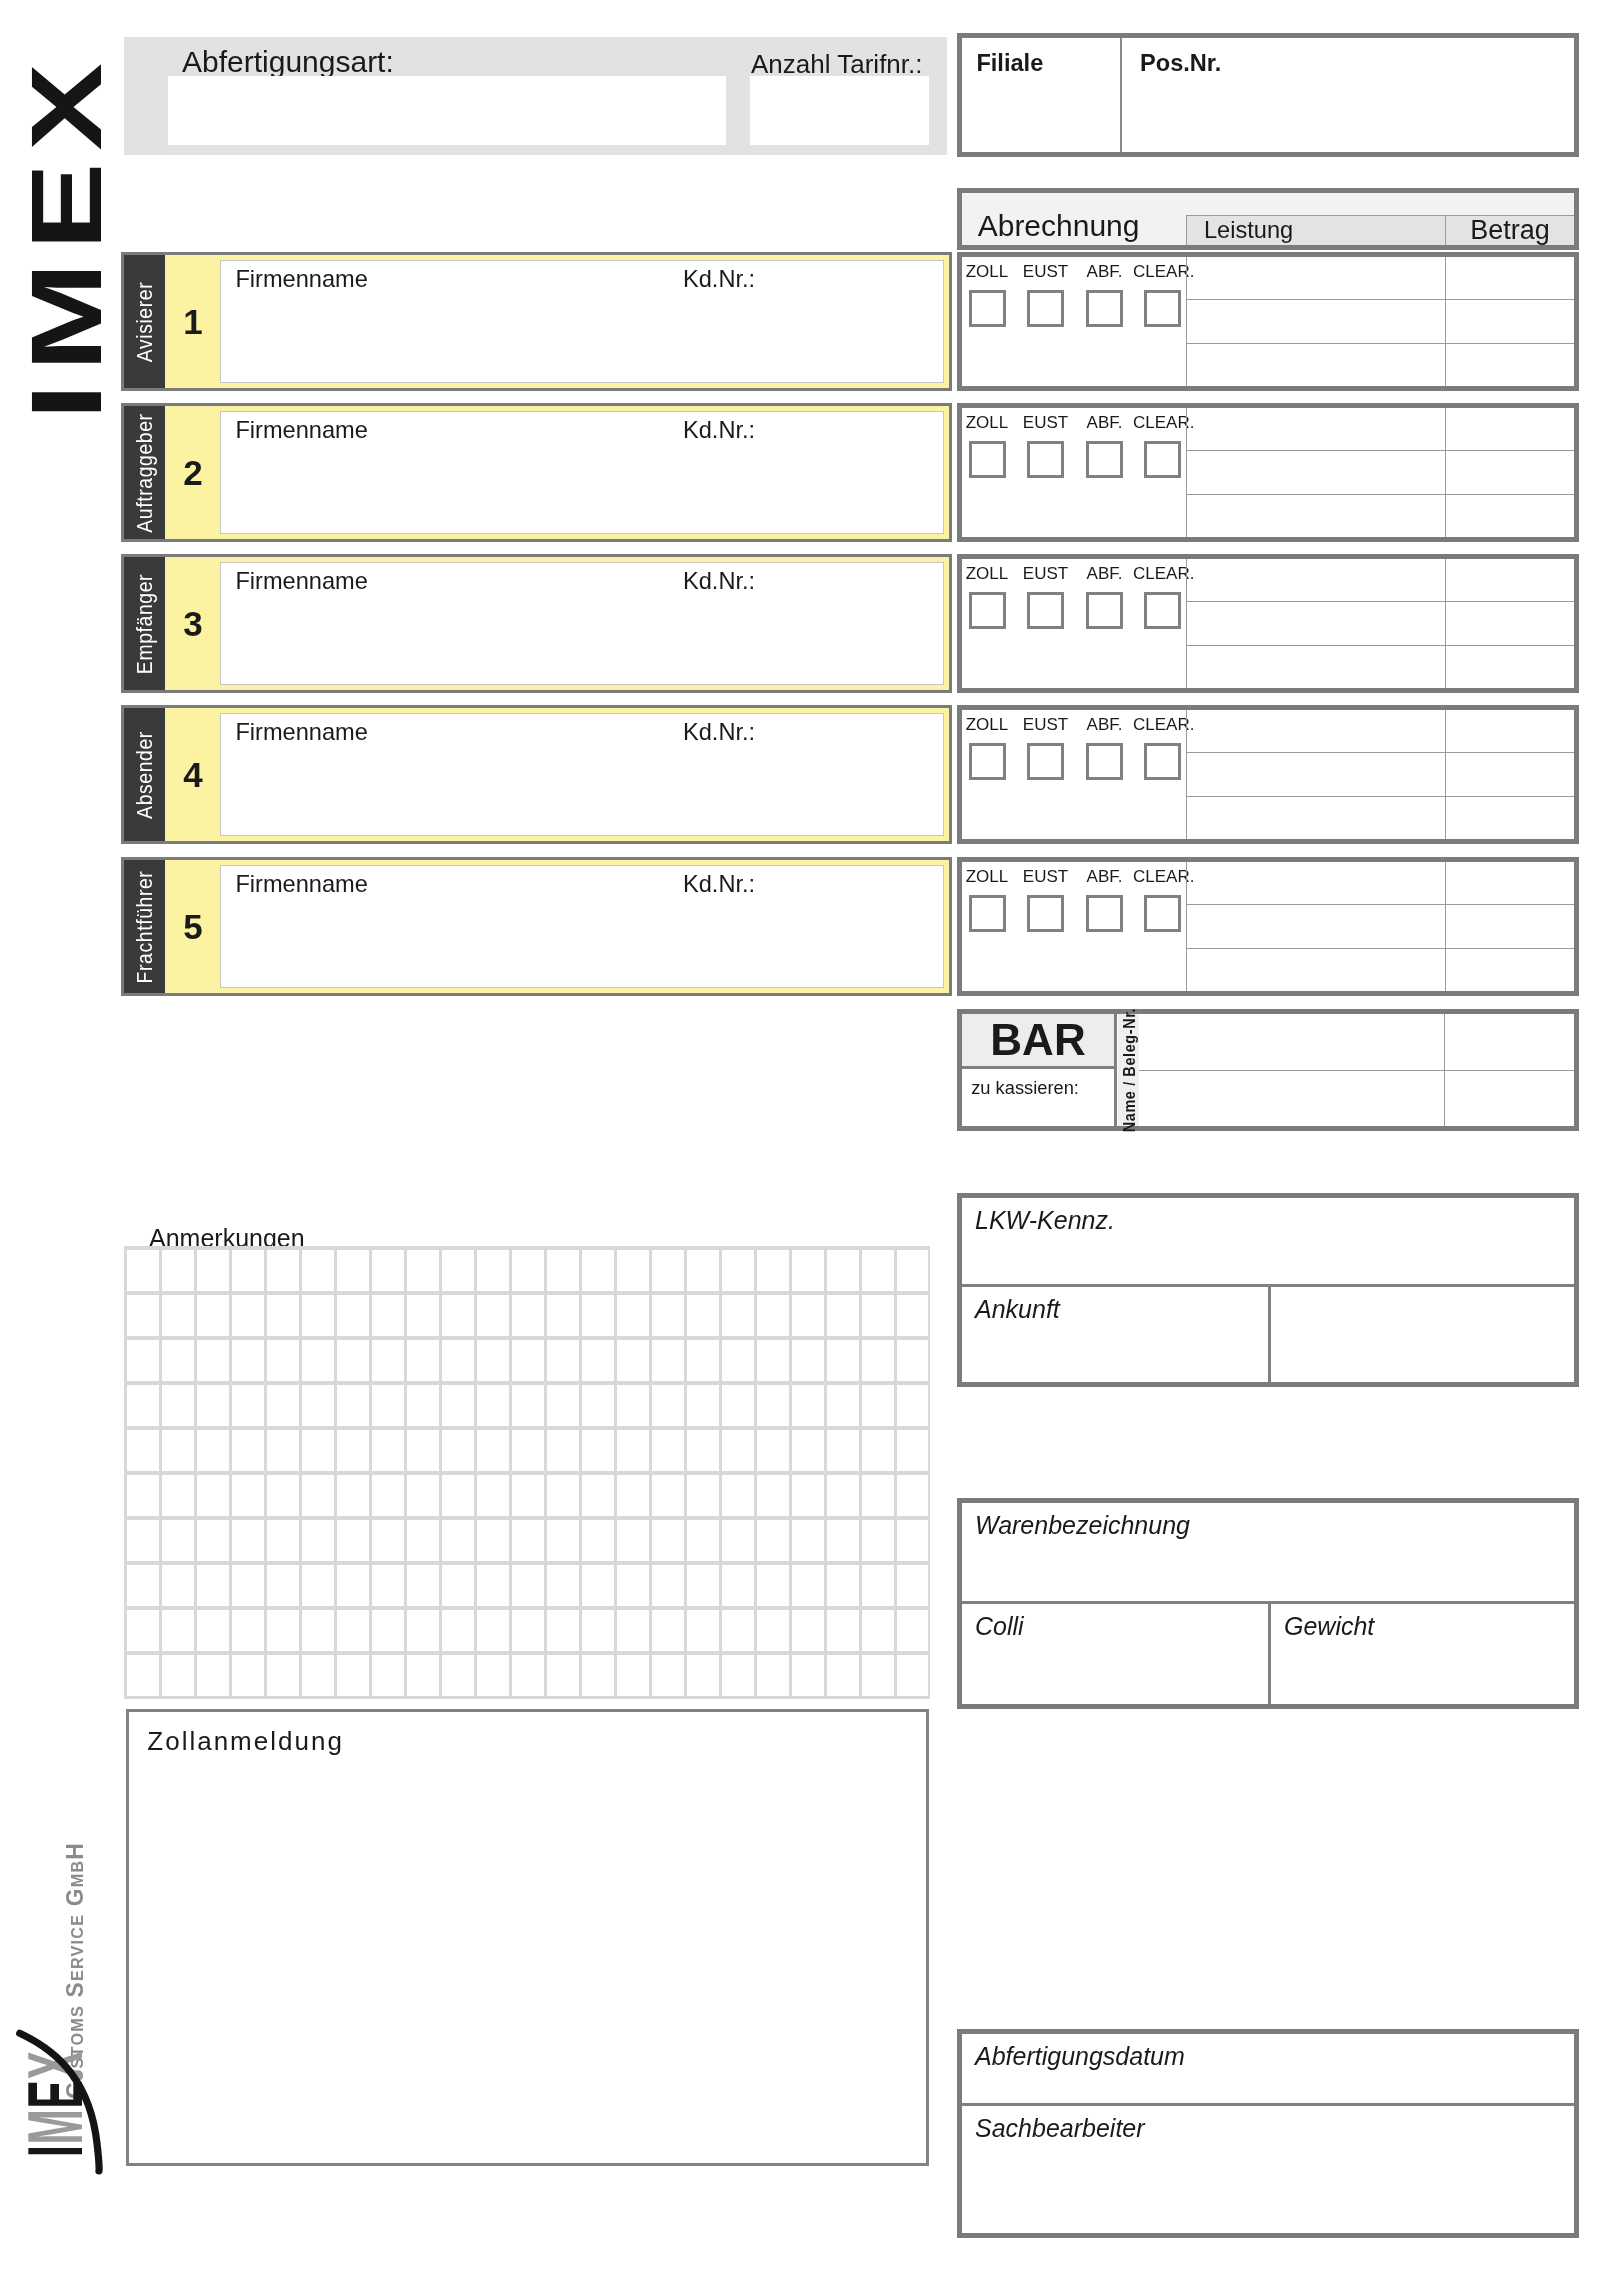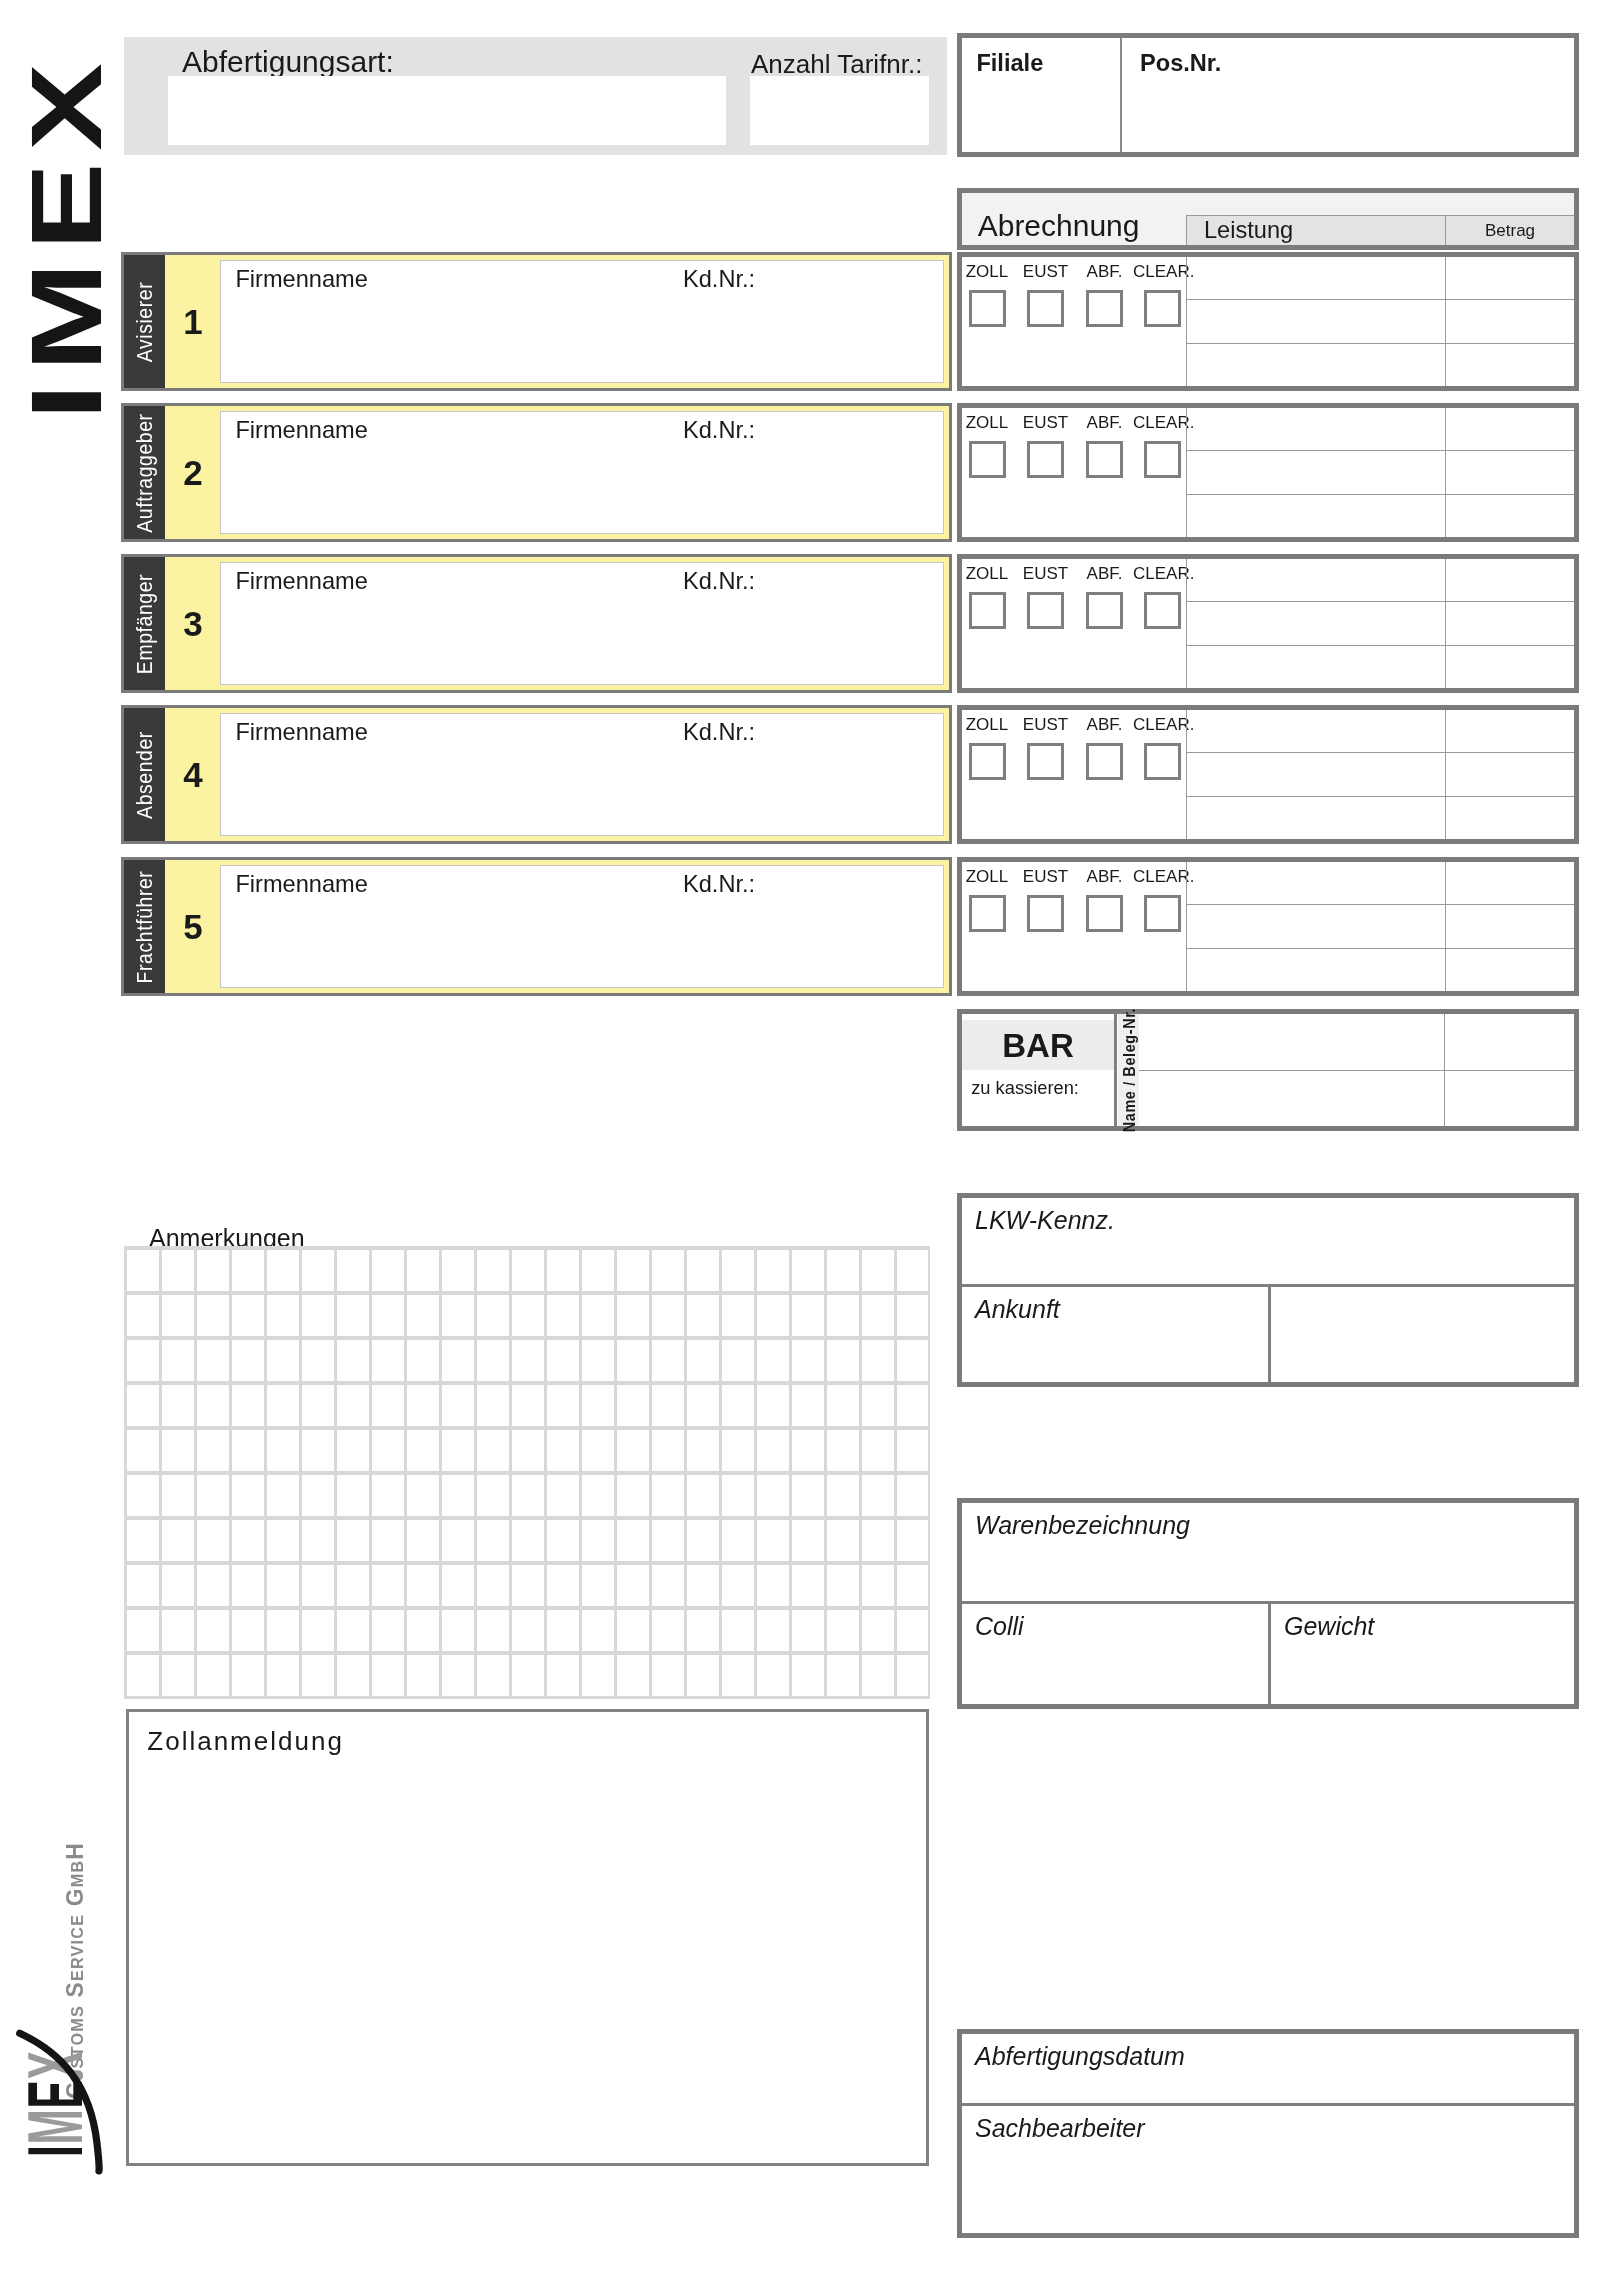--- a/index.html
+++ b/index.html
@@ -28,21 +28,21 @@
   .filiale{left:957px;top:33px;width:622px;height:124px;border:5.9px solid #7b7b7b;background:#fff;box-sizing:border-box;}
   .filiale-div{left:158px;top:0;bottom:0;width:2px;background:#8a8a8a;}
   .cell-lbl{font-size:23.6px;font-weight:bold;}
 
   
   .abr{left:957px;top:188px;width:622px;height:62px;border:5.2px solid #7b7b7b;background:#f2f2f2;box-sizing:border-box;}
   .abr-title{left:15.7px;top:15.7px;font-size:30px;}
   .abr-strip{position:absolute;left:224px;top:22px;right:0;bottom:0;background:#e3e3e3;
              border-left:1.3px solid #9a9a9a;border-top:1.3px solid #9a9a9a;display:flex;}
   .abr-strip .c1{width:258px;display:flex;align-items:center;padding-left:17px;box-sizing:border-box;font-size:23.6px;}
-  .abr-strip .c2{flex:1;border-left:1.3px solid #9a9a9a;display:flex;align-items:center;justify-content:center;font-size:17px;}
+  .abr-strip .c2{flex:1;border-left:1.3px solid #9a9a9a;display:flex;align-items:center;justify-content:center;font-size:27px;}
 
   
   .prow{left:121px;width:831px;height:139px;border:3.9px solid #7b7b7b;background:#fbf2a2;box-sizing:border-box;}
   .role-strip{position:absolute;left:0;top:0;bottom:0;width:41px;background:#3a3a3a;}
   .role-strip span{color:#fff;font-size:22px;letter-spacing:0.7px;}
   .pnum{position:absolute;left:41px;top:0;bottom:0;width:56px;display:flex;align-items:center;justify-content:center;
         font-size:35px;font-weight:700;}
   .firmbox{position:absolute;left:96px;top:5.2px;right:5.2px;bottom:5.2px;background:#fff;border:1.3px solid #c6c6c6;box-sizing:border-box;}
   .firm-lbl{left:14.4px;top:5.2px;font-size:23.6px;}
   .kd-lbl{left:462px;top:5.2px;font-size:23.6px;}
@@ -55,21 +55,21 @@
   .ab-rows{position:absolute;left:224px;top:0;right:0;bottom:0;border-left:1.3px solid #9a9a9a;display:flex;flex-direction:column;}
   .ab-row{flex:1;display:flex;border-bottom:1.3px solid #9a9a9a;}
   .ab-row:last-child{border-bottom:none;}
   .cl{width:258px;}
   .cb2{flex:1;border-left:1.3px solid #9a9a9a;}
 
   
   .barblock{left:957px;top:1009px;width:622px;height:122px;border:5.2px solid #7b7b7b;background:#fff;box-sizing:border-box;}
   .bar-left{position:absolute;left:0;top:0;bottom:0;width:152px;border-right:3.9px solid #808080;}
   .bar-cell{height:52px;background:#ededed;border-bottom:3.9px solid #808080;display:flex;align-items:center;justify-content:center;
-            font-size:33px;font-weight:700;margin-top:6px;}
+            font-size:44px;font-weight:700;}
   .zk-cell{position:absolute;left:0;right:0;top:56px;bottom:0;background:#fff;}
   .zk-lbl{left:9.2px;top:6.5px;font-size:18.3px;}
   .name-strip{position:absolute;left:156px;top:0;bottom:0;width:21px;background:#efefef;}
   .name-strip span{font-size:16.4px;font-weight:700;letter-spacing:0.7px;}
   .bar-rows{position:absolute;left:177px;top:0;right:0;bottom:0;display:flex;flex-direction:column;}
   .bar-row{flex:1;display:flex;border-bottom:1.3px solid #9a9a9a;}
   .bar-row:last-child{border-bottom:none;}
   .bar-wide{width:305px;}
 
   

